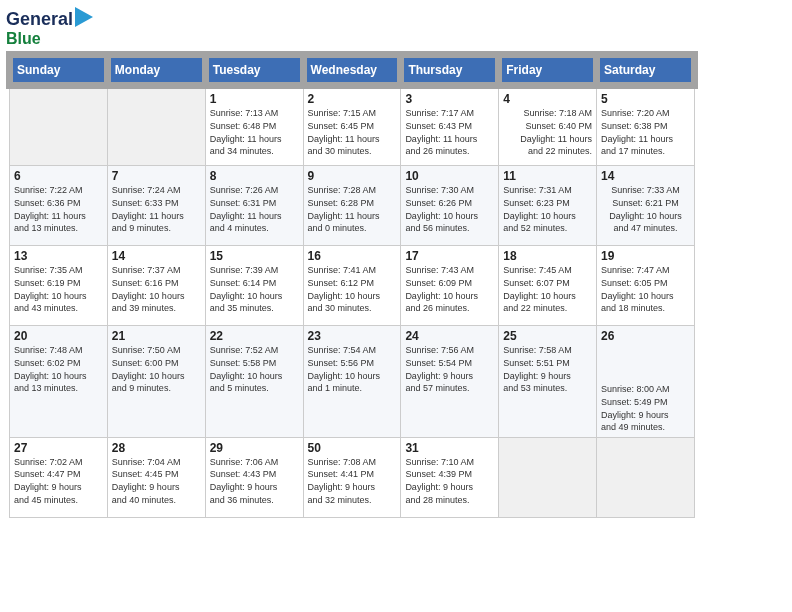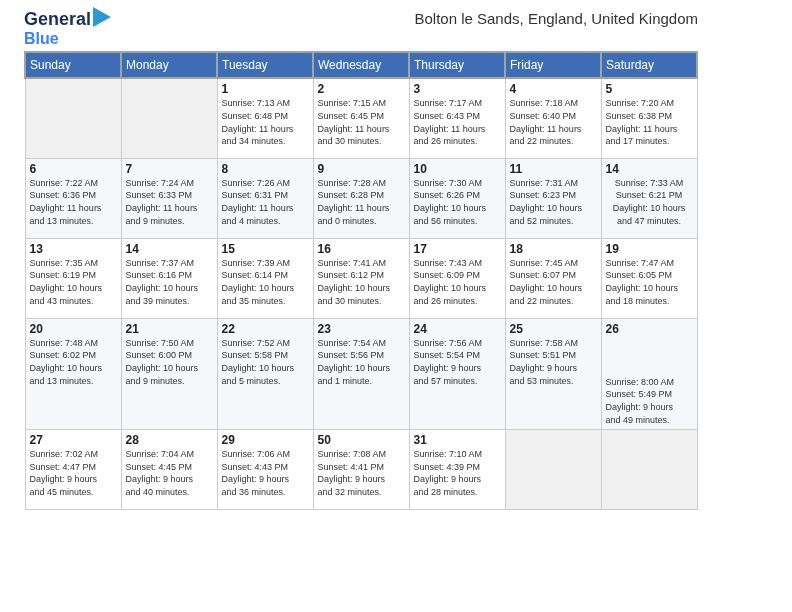--- a/index.html
+++ b/index.html
@@ -5,21 +5,21 @@
     * { margin: 0; padding: 0; box-sizing: border-box; }
     body {
       font-family: Arial, sans-serif;
       background: #fff;
       width: 792px;
       height: 612px;
       overflow: hidden;
     }
     .container {
       width: 712px;
-      padding: 10px 14px 6px 24px;
+      padding: 10px 14px 6px 6px;
     }
     .header-row {
       display: flex;
       justify-content: space-between;
       align-items: flex-start;
       margin-bottom: 4px;
     }
     .logo {
       display: flex;
       flex-direction: column;
@@ -61,24 +61,24 @@
     }
     table {
       width: 100%;
       border-collapse: collapse;
       table-layout: fixed;
     }
     thead tr th {
       background: #3d6eb5;
       color: #fff;
       font-size: 12px;
-      font-weight: normal;
+      font-weight: bold;
       padding: 5px 4px;
       text-align: left;
-      border: 2px solid #a3a3a3;
+      border: 7px solid #a3a3a3;
     }
     tbody tr td {
       border: 1px solid #ccc;
       vertical-align: top;
       padding: 3px 4px;
       font-size: 9.5px;
       color: #222;
       height: 80px;
       background: #fff;
     }
@@ -105,24 +105,23 @@
 
 <div class="container">
   <div class="header-row">
     <div class="logo">
       <div class="logo-line">
         <span class="logo-text">
           <span style="color:#1a2e5a;">General</span>
         </span>
         <div class="logo-arrow"></div>
       </div>
-      <span class="logo-text" style="color:#3b82f6; font-size:16px;">Blue</span>
+      <span class="logo-text" style="color:#15803d; font-size:16px;">Blue</span>
     </div>
     <div class="title-block">
-      <div class="subtitle">Bolton le Sands, England, United Kingdom</div>
     </div>
   </div>
 
   <table>
     <thead>
       <tr>
 
       <th>Sunday</th>
           <th>Monday</th>
           <th>Tuesday</th>
@@ -152,21 +151,21 @@
           </td>
           <td>
             <span class="day-num">3</span>
             <div class="day-info" style="white-space: pre-line;">Sunrise: 7:17 AM
 Sunset: 6:43 PM
 Daylight: 11 hours
 and 26 minutes.</div>
           </td>
           <td>
             <span class="day-num">4</span>
-            <div class="day-info" style="white-space: pre-line;">Sunrise: 7:18 AM
+            <div class="day-info" style="white-space: pre-line; text-align: right;">Sunrise: 7:18 AM
 Sunset: 6:40 PM
 Daylight: 11 hours
 and 22 minutes.</div>
           </td>
           <td>
             <span class="day-num">5</span>
             <div class="day-info" style="white-space: pre-line;">Sunrise: 7:20 AM
 Sunset: 6:38 PM
 Daylight: 11 hours
 and 17 minutes.</div>

